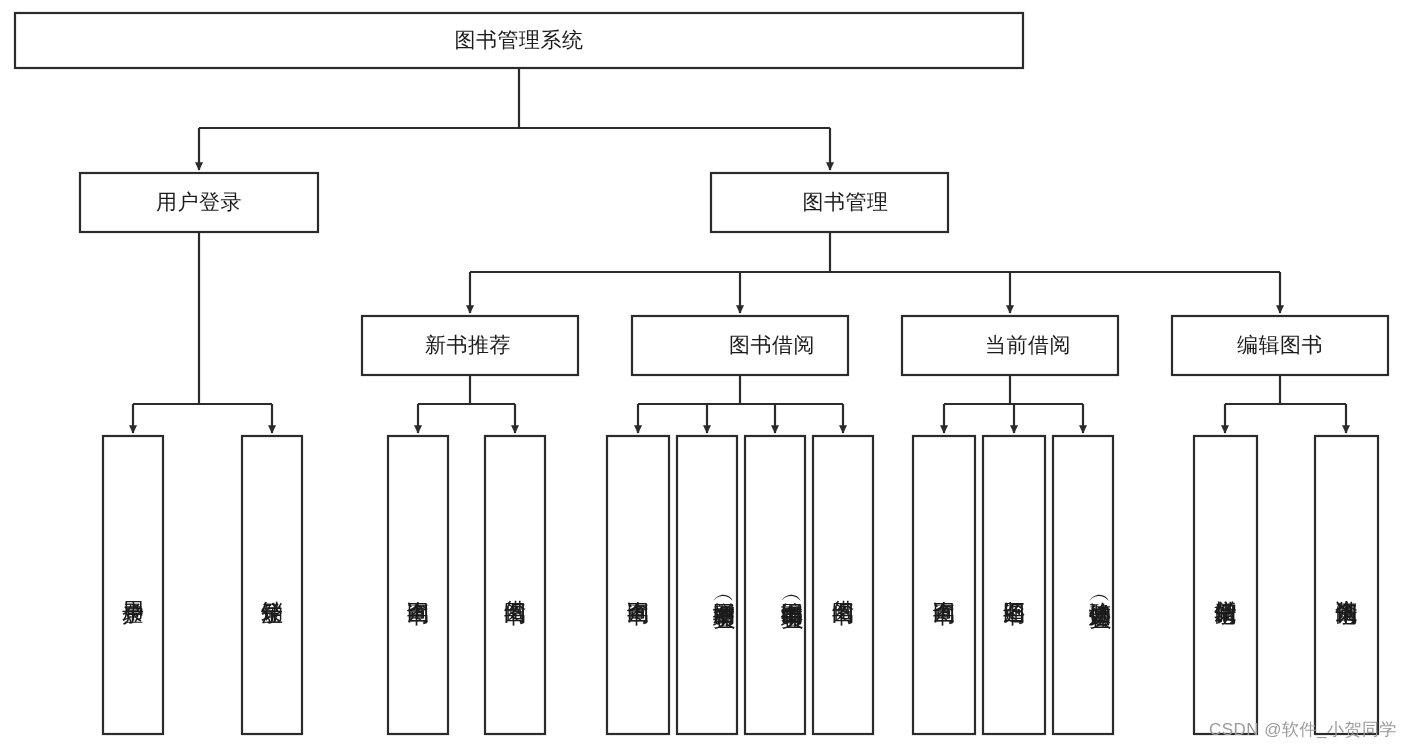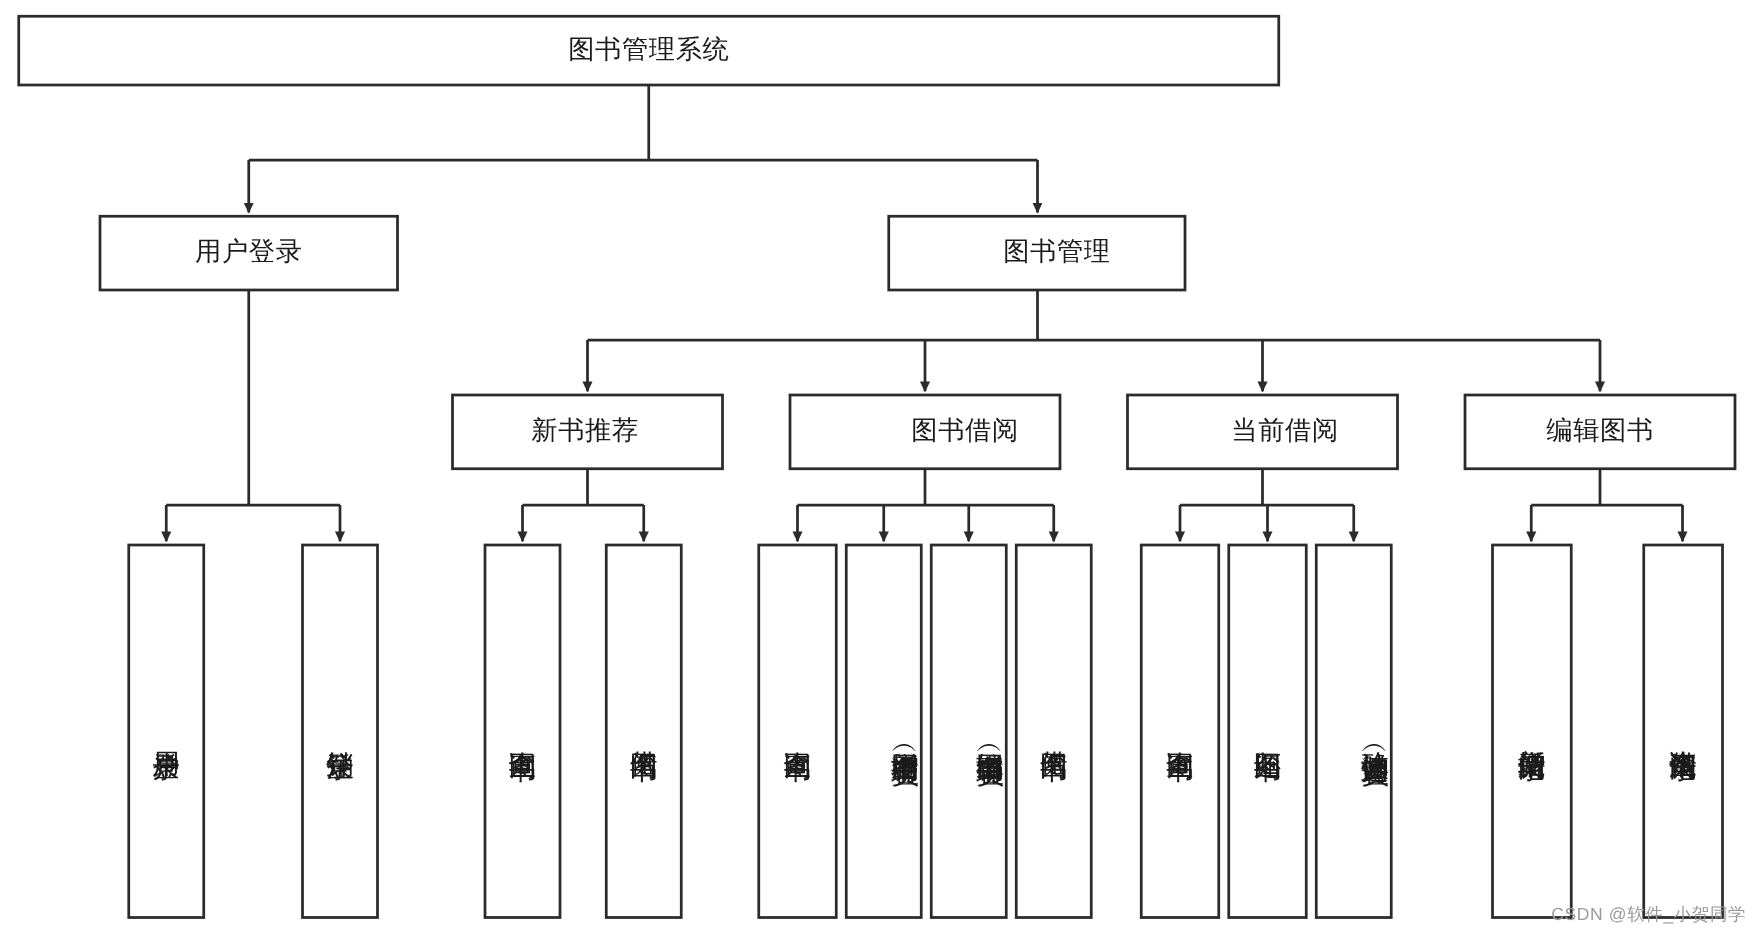--- a/index.html
+++ b/index.html
@@ -66,21 +66,21 @@
     padding-top: 6px;
   }
   .node-label.vertical.center-v {
     align-items: center;
     padding-top: 0;
   }
   .watermark {
     position: absolute;
     right: 8px;
     bottom: 6px;
-    font-size: 14px;
+    font-size: 17px;
     color: #9a9a9a;
     font-family: "Liberation Sans", "DejaVu Sans", sans-serif;
     letter-spacing: 0.5px;
     white-space: nowrap;
   }
 </style>
 </head>
 <body>
 
 <div id="diagram-root">

